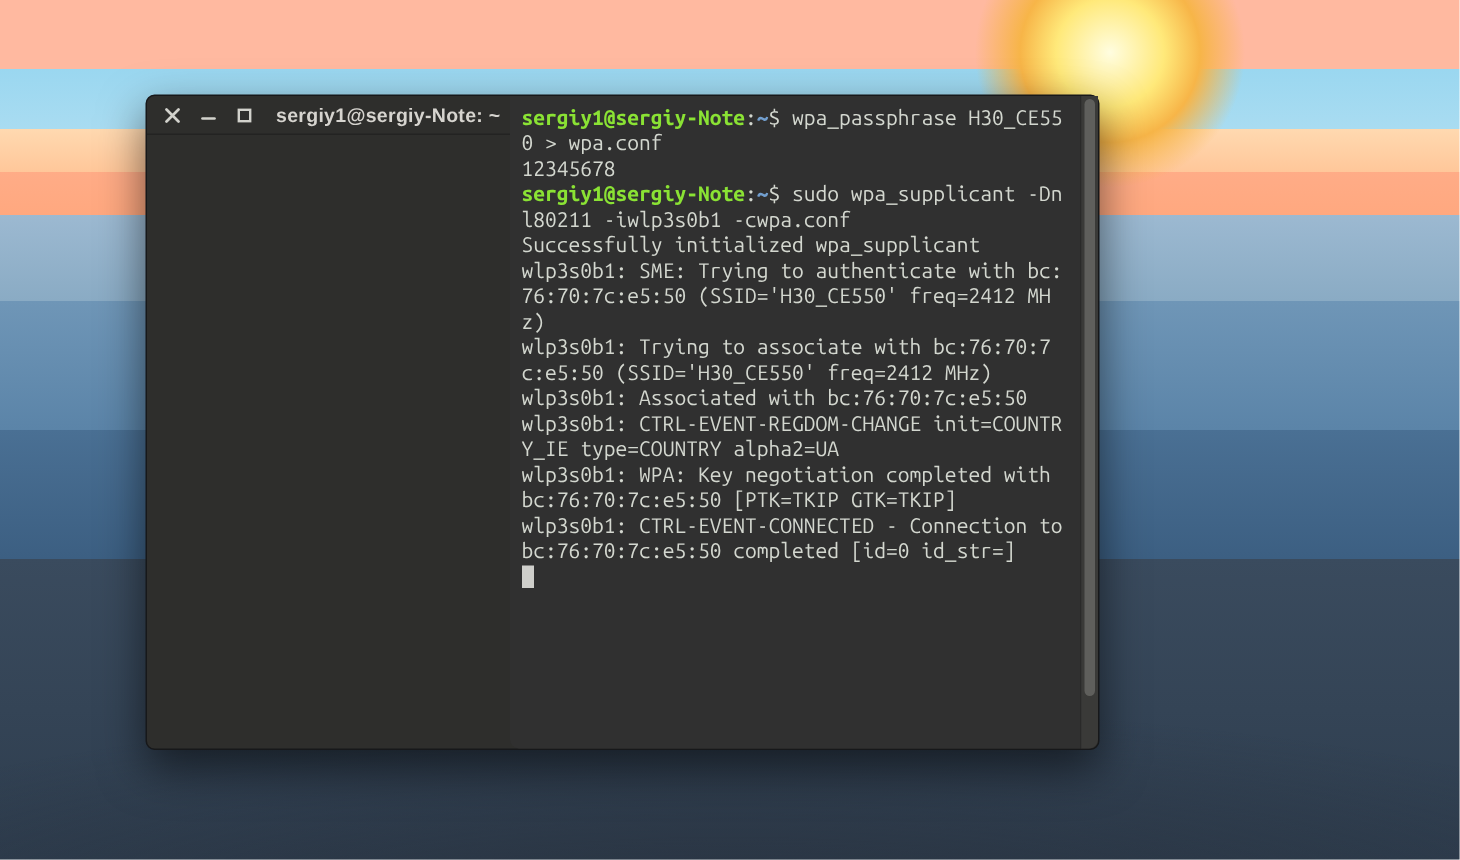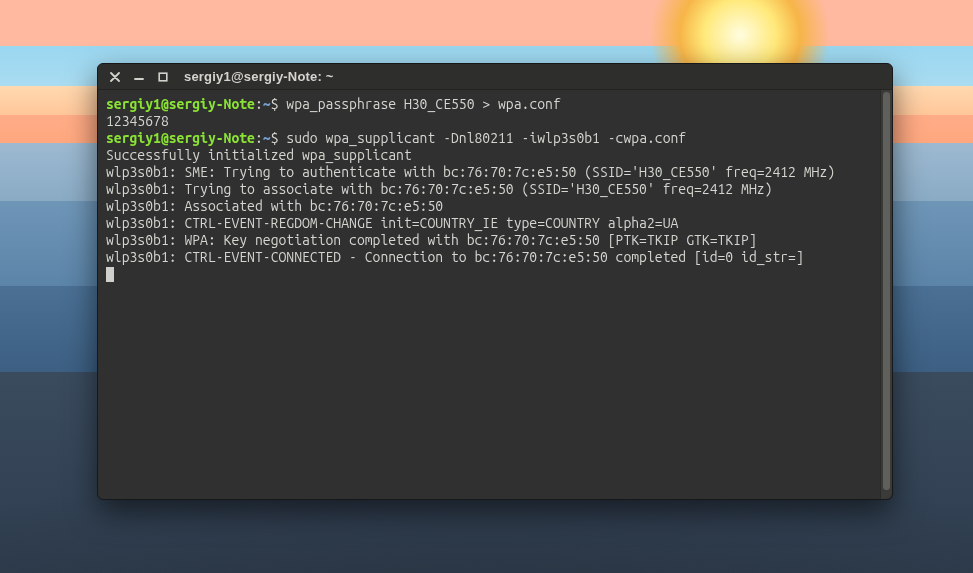--- a/index.html
+++ b/index.html
@@ -26,26 +26,26 @@
       radial-gradient(circle at 770px 555px, #6b737c 0 60px, transparent 61px),
       radial-gradient(circle at 900px 430px, #5a6068 0 35px, transparent 36px),
       radial-gradient(circle at 60px 560px, #4d5660 0 40px, transparent 41px),
       radial-gradient(circle at 200px 570px, #586069 0 45px, transparent 46px),
       radial-gradient(ellipse 1200px 260px at 50% 120%, rgba(40,48,60,0.85), rgba(40,48,60,0.0) 60%);
     mix-blend-mode: normal;
     opacity: 0.85;
     pointer-events: none;
   }
   .win {
-    position: absolute; left: 97px; top: 63px; width: 796px; height: 437px;
+    position: absolute; left: 97px; top: 63px; width: 636px; height: 437px;
     background: #2e2e2c;
     border: 1px solid #17181a;
     border-radius: 6px;
     box-shadow: 0 12px 30px rgba(0,0,0,0.55);
-    display: flex; flex-direction: column;
+    display: flex; flex-direction: row;
   }
   .titlebar {
     height: 26px; display: flex; align-items: center; gap: 10px;
     padding: 0 6px;
     color: #d6d4cf;
     font-size: 13px; font-weight: 600;
     border-bottom: 1px solid #232322;
     user-select: none;
   }
   .tb-ctrls { display: flex; align-items: center; gap: 10px; padding-left:4px; }

